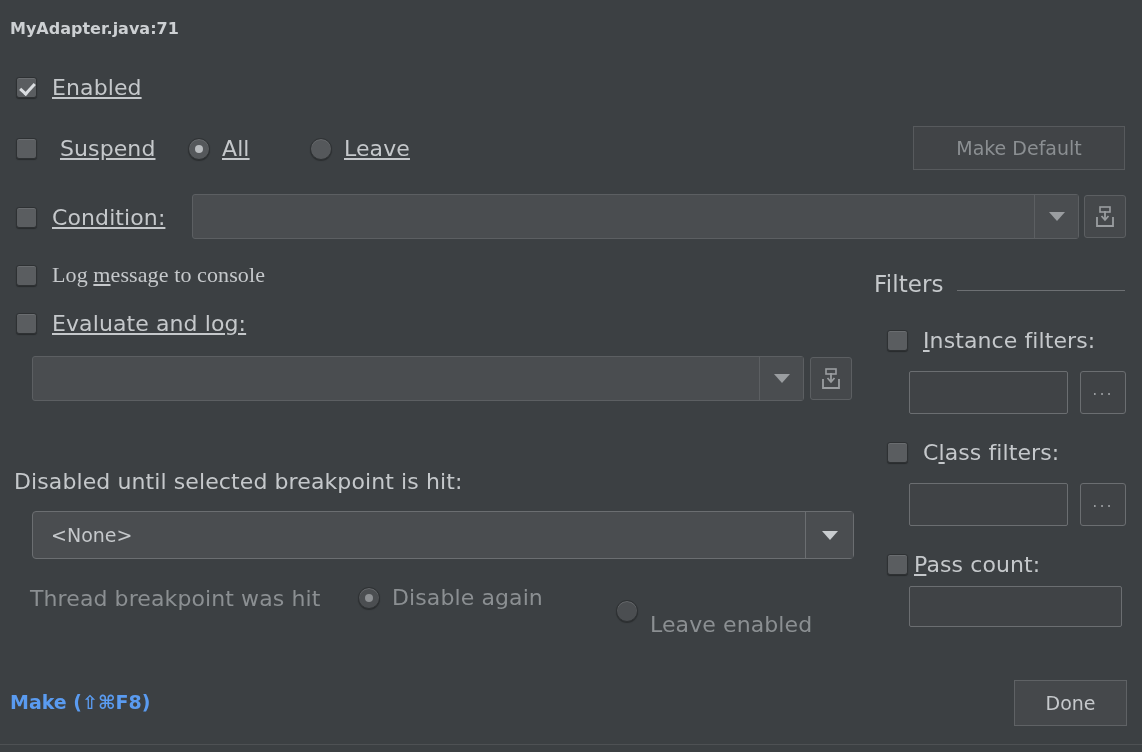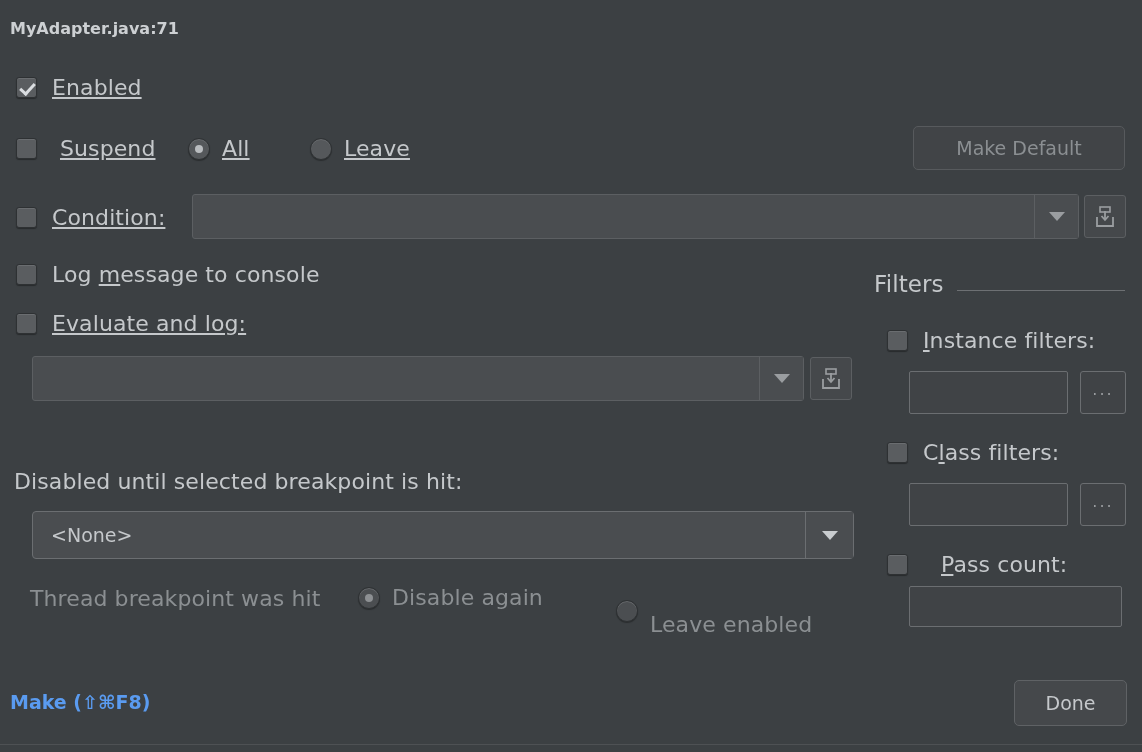--- a/index.html
+++ b/index.html
@@ -96,21 +96,21 @@
     border: 1px solid #6b6e71;
     border-radius: 3px;
     display: flex; align-items: center; justify-content: center;
     font-size: 16px; color: #9a9da0; letter-spacing: 2px;
     padding-bottom: 6px;
   }
 
   .btn {
     background: #45484b;
     border: 1px solid #5f6265;
-    border-radius: 5px;
+    border-radius: 0;
     display: flex; align-items: center; justify-content: center;
     font-size: 19px; color: #c5c8cb;
   }
   .btn.disabled { color: #8b8f92; background: #414447; border-color: #575a5d; }
 
   .row { position: absolute; display: flex; align-items: center; }
   .sep { position: absolute; background: #6d7073; height: 1px; }
   .link { color: #5a9bf0; font-size: 19px; }
 
   .combo {
@@ -166,21 +166,21 @@
     <svg width="24" height="24" viewBox="0 0 24 24">
       <rect x="7" y="2" width="10" height="5" fill="none" stroke="#9a9da0" stroke-width="1.6"></rect>
       <path d="M12 6 L12 14" stroke="#9a9da0" stroke-width="1.8" fill="none"></path>
       <path d="M8.5 11 L12 15 L15.5 11" fill="none" stroke="#9a9da0" stroke-width="1.8"></path>
       <path d="M4 12 L4 21 L20 21 L20 12" fill="none" stroke="#9a9da0" stroke-width="1.8"></path>
     </svg>
   </div>
 
   <div class="row" style="left:16px; top:262px;">
     <span class="cb"></span>
-    <span class="lbl" style="margin-left:15px;">Log&nbsp;<span class="u">m</span>essage to console</span>
+    <span class="lbl" style="margin-left:15px;font-family:Liberation Serif, serif;">Log&nbsp;<span class="u">m</span>essage to console</span>
   </div>
 
   <div class="row" style="left:16px; top:311px;">
     <span class="cb"></span>
     <span class="lbl" style="margin-left:15px;"><span class="u">Evaluate and log:</span></span>
   </div>
 
   <div class="field" style="position:absolute; left:32px; top:356px; width:772px; height:45px; display:flex;">
     <div style="flex:1; display:flex; align-items:center; padding-left:8px; font-size:18px; color:#c5c8cb;"></div>
     <div class="arrowbtn" style="width:44px;">
@@ -231,21 +231,21 @@
 
   <div class="row" style="left:887px; top:440px;">
     <span class="cb"></span>
     <span class="lbl" style="margin-left:15px;">C<span class="u">l</span>ass filters:</span>
   </div>
   <div class="field plain" style="position:absolute; left:909px; top:483px; width:159px; height:43px;"></div>
   <div class="dotsbtn" style="position:absolute; left:1080px; top:483px; width:46px; height:43px;">...</div>
 
   <div class="row" style="left:887px; top:552px;">
     <span class="cb"></span>
-    <span class="lbl" style="margin-left:33px;text-align:right;"><span class="u">P</span>ass count:</span>
+    <span class="lbl" style="margin-left:6px;text-align:right;"><span class="u">P</span>ass count:</span>
   </div>
   <div class="field plain" style="position:absolute; left:909px; top:586px; width:213px; height:41px;"></div>
 
   <div class="link" style="position:absolute; left:10px; top:691px; font-weight:bold;">Make (⇧⌘F8)</div>
 
   <div class="btn" style="position:absolute; left:1014px; top:680px; width:113px; height:46px;">Done</div>
 
   <div class="sep" style="left:0px; top:744px; width:1142px; background:#4e5154;"></div>
 
 </div>

